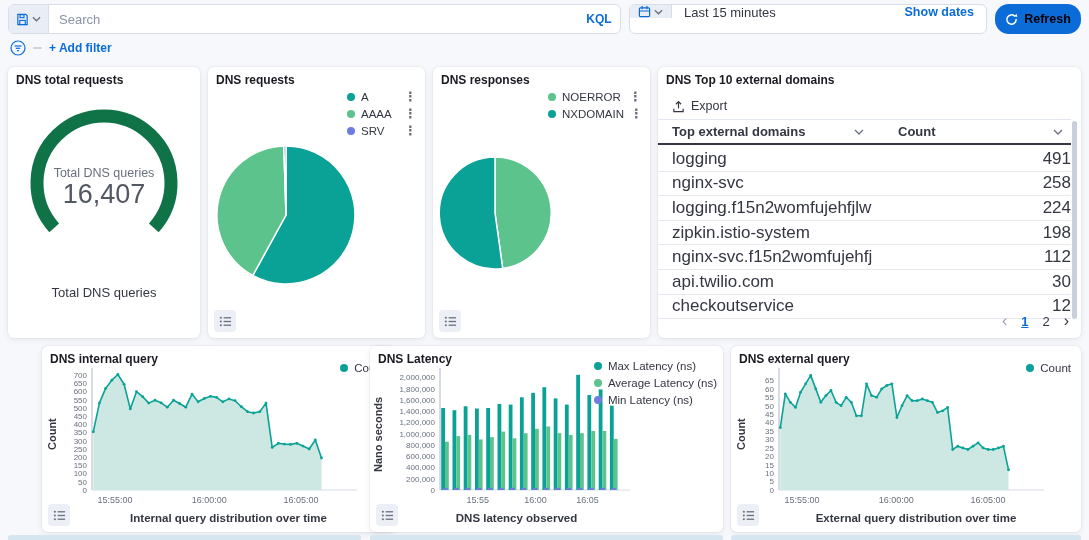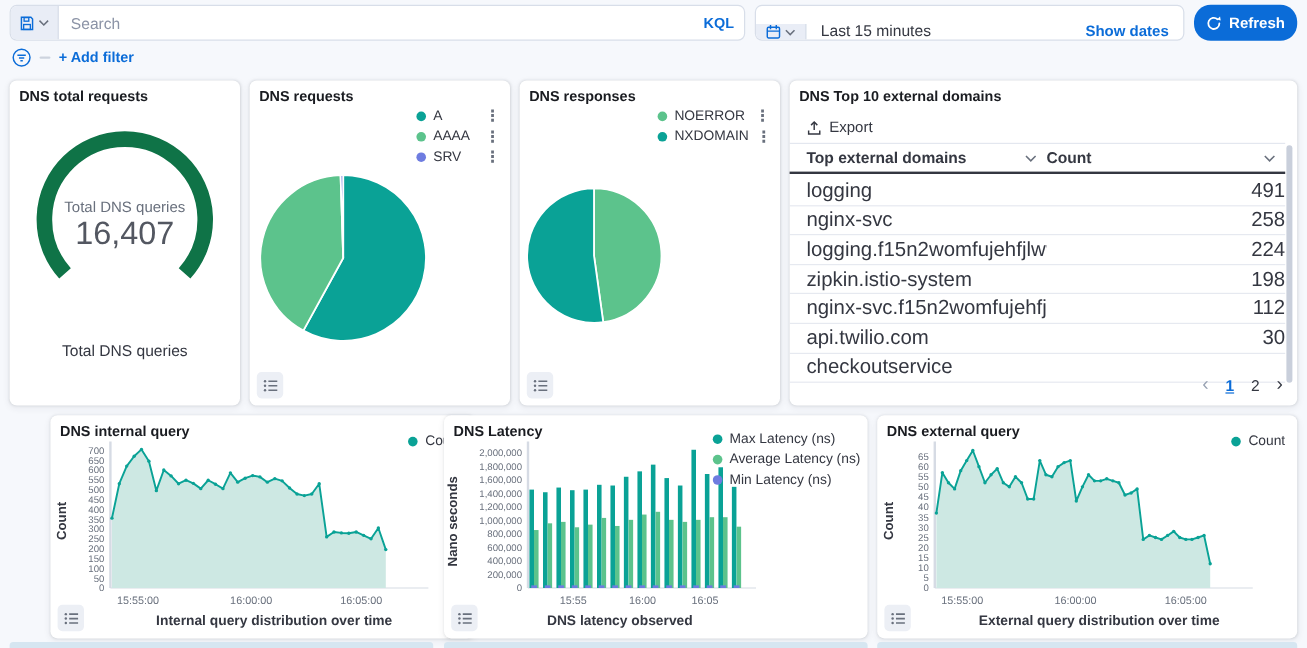--- a/index.html
+++ b/index.html
@@ -6,25 +6,25 @@
   html,body { width:1089px; height:540px; overflow:hidden; }
   body { font-family:"Liberation Sans","DejaVu Sans",sans-serif; background:#f6f8fc; position:relative; color:#343741; }
 
   
   .topbar { position:absolute; left:8px; top:4px; right:8px; height:30px; display:flex; gap:8px; }
   .search-group { flex:1; display:flex; align-items:stretch; background:#fff; border:1px solid #d8dee9; border-radius:6px; overflow:hidden; }
   .save-btn { width:40px; background:#e9edf6; border:none; border-right:1px solid #d8dee9; display:flex; align-items:center; justify-content:center; gap:3px; cursor:pointer; }
   .search-input { flex:1; border:none; outline:none; padding:0 10px; font-size:13px; color:#343741; font-family:inherit; background:transparent; }
   .search-input::placeholder { color:#8b93a6; }
   .kql { width:42px; display:flex; align-items:center; justify-content:center; color:#0b6cd8; font-size:12px; font-weight:700; cursor:pointer; }
-  .date-group { width:358px; display:flex; align-items:flex-end; background:#fff; border:1px solid #d8dee9; border-radius:6px; overflow:hidden; }
+  .date-group { width:358px; display:flex; align-items:flex-start; background:#fff; border:1px solid #d8dee9; border-radius:6px; overflow:hidden; }
   .cal-btn { width:42px; background:#e9edf6; border:none; border-right:1px solid #d8dee9; display:flex; align-items:center; justify-content:center; gap:3px; cursor:pointer; }
   .time-text { flex:1; display:flex; align-items:center; padding-left:12px; font-size:13px; color:#343741; cursor:pointer; }
   .show-dates { display:flex; align-items:center; padding-right:12px; font-size:12.5px; font-weight:600; color:#0b6cd8; text-decoration:none; cursor:pointer; }
-  .refresh-btn { width:86px; background:#0b6cd8; color:#ffffff; border:none; border-radius:14px; font-size:12.5px; font-weight:700; display:flex; align-items:center; justify-content:center; gap:6px; cursor:pointer; font-family:inherit; }
+  .refresh-btn { width:86px; background:#0b6cd8; color:#000000; border:none; border-radius:14px; font-size:12.5px; font-weight:700; display:flex; align-items:center; justify-content:center; gap:6px; cursor:pointer; font-family:inherit; }
 
   
   .filterbar { position:absolute; left:10px; top:40px; height:16px; display:flex; align-items:center; gap:7px; }
   .filter-dash { width:9px; height:2px; background:#cdd3de; border-radius:1px; }
   .add-filter { color:#0b6cd8; font-size:12px; font-weight:600; text-decoration:none; cursor:pointer; }
 
   
   .panel { position:absolute; background:#fff; border-radius:6px;
            box-shadow:0 0 2px rgba(52,55,65,.12), 0 2px 6px rgba(52,55,65,.08); }
   .panel-title { position:absolute; left:8px; top:6px; font-size:12px; font-weight:700; color:#1a1c21; white-space:nowrap; }
@@ -46,21 +46,21 @@
   .legend { position:absolute; display:flex; flex-direction:column; gap:5px; }
   .legend-row { display:flex; align-items:center; gap:6px; font-size:11.5px; color:#343741; cursor:pointer; }
   .legend-dot { width:8px; height:8px; border-radius:50%; flex:0 0 8px; }
   .legend-menu { margin-left:auto; color:#69707d; font-size:13px; font-weight:700; line-height:10px; cursor:pointer; }
 
   
   .foot-icon { position:absolute; left:6px; bottom:6px; width:22px; height:22px; border-radius:4px; background:#eceff5; display:flex; align-items:center; justify-content:center; cursor:pointer; }
 
   
   .export-row { position:absolute; left:14px; top:32px; display:flex; align-items:center; gap:6px; font-size:12.5px; color:#343741; cursor:pointer; }
-  .tbl-header { position:absolute; left:0; right:10px; top:52px; height:26px; border-top:1px solid #e3e7ef; border-bottom:2px solid #343741; display:flex; align-items:center; font-size:13px; font-weight:700; color:#343741; }
+  .tbl-header { position:absolute; left:0; right:10px; top:52px; height:26px; border-top:1px solid #e3e7ef; border-bottom:2px solid #343741; display:flex; align-items:center; font-size:13px; font-weight:700; color:#343741;gap:26px; }
   .tbl-h1 { padding-left:14px; width:214px; display:flex; align-items:center; gap:6px; cursor:pointer; }
   .tbl-h2 { flex:1; display:flex; align-items:center; gap:6px; cursor:pointer; }
   .sort-ch { margin-left:auto; margin-right:8px; }
   .tbl-rows { position:absolute; left:0; right:10px; top:80px; }
   .tbl-row { height:24.6px; display:flex; align-items:center; border-bottom:1px solid #e6e9f0; font-size:17px; color:#343741; }
   .tbl-c1 { padding-left:14px; width:214px; white-space:nowrap; overflow:hidden; }
   .tbl-c2 { flex:1;text-align:right; }
   .tbl-scrollbar { position:absolute; right:4px; top:54px; width:5px; height:198px; background:#c9cfdb; border-radius:3px; cursor:pointer; }
   .pagination { position:absolute; right:12px; bottom:8px; display:flex; align-items:center; gap:14px; font-size:13px; }
   .pg-prev { color:#98a2b3; font-size:16px; cursor:pointer; }
@@ -247,20 +247,21 @@
       <div class="tbl-row">
         <div class="tbl-c1">nginx-svc.f15n2womfujehfjlwv0lgs3no...</div>
         <div class="tbl-c2">112</div>
       </div>
       <div class="tbl-row">
         <div class="tbl-c1">api.twilio.com</div>
         <div class="tbl-c2">30</div>
       </div>
       <div class="tbl-row">
         <div class="tbl-c1">checkoutservice</div>
+        <div class="tbl-c2">12</div>
       </div>
     </div>
   <div class="tbl-scrollbar"></div>
   <div class="pagination" id="tbl-pagination">
       <span class="pg-prev">‹</span>
       <span class="pg-num active">1</span>
       <span class="pg-num">2</span>
       <span class="pg-next">›</span>
     </div>
 </div>

